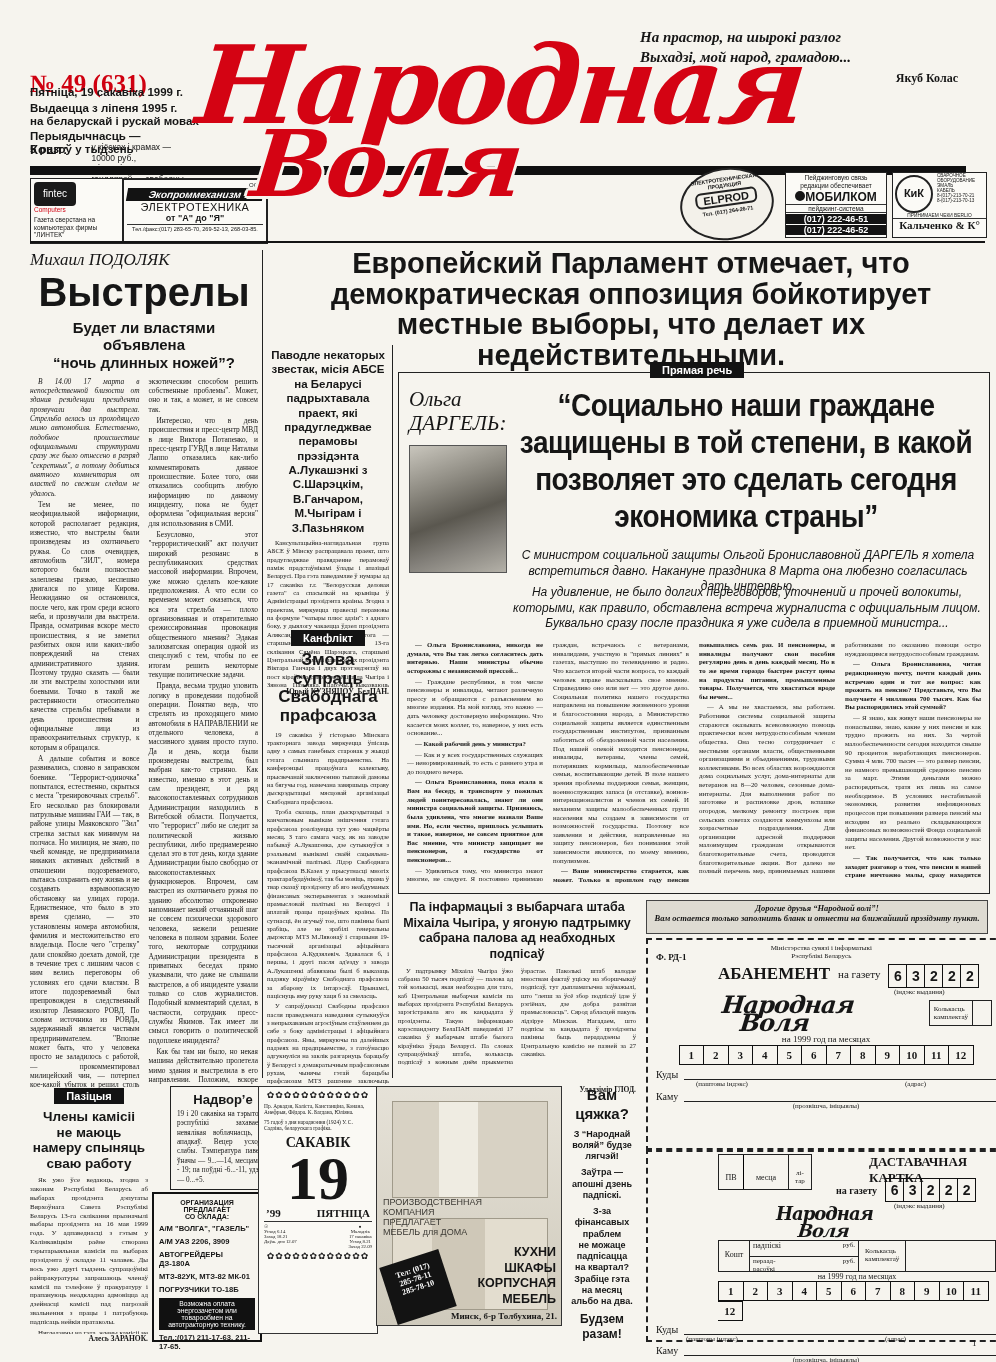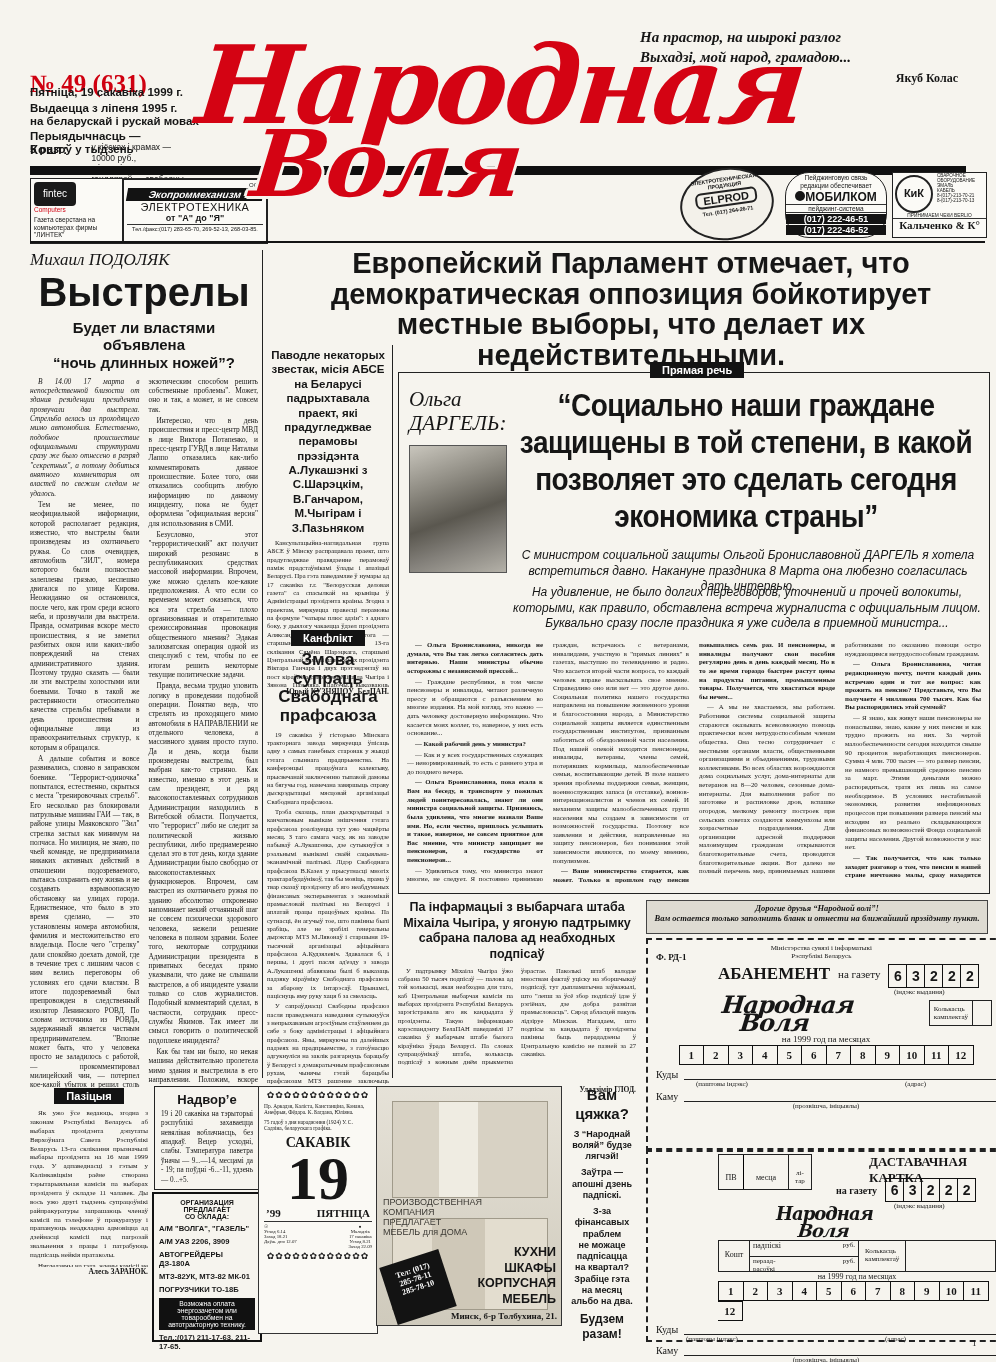--- a/index.html
+++ b/index.html
@@ -135,21 +135,21 @@
     <div style="font-size:9px;"><span class="b">от "А" до "Я"</span></div>
     <div style="font-size:5.6px;border-top:1px solid #333;margin-top:1px;padding-top:1px;">Тел./факс:(017) 283-65-70, 269-52-13, 268-03-85.</div>
   </div>
 
   <div class="abs" style="left:680px;top:168px;width:90px;height:68px;border:2px solid #222;border-radius:50%;background:#f3f1ea;transform:rotate(-8deg);text-align:center;font-family:'Liberation Sans',sans-serif;">
     <div style="font-size:5.4px;font-weight:bold;padding:6px 10px 0;">ЭЛЕКТРОТЕХНИЧЕСКАЯ ПРОДУКЦИЯ</div>
     <div style="display:inline-block;border:2px solid #222;border-radius:6px;padding:0 6px;font-weight:bold;font-size:11px;margin-top:1px;">ELPROD</div>
     <div style="font-size:5.4px;font-weight:bold;margin-top:2px;">Тел. (017) 264-26-71</div>
   </div>
 
-  <div class="abs adbox" style="left:785px;top:172px;width:100px;height:64px;text-align:center;border-radius:24px;">
+  <div class="abs adbox" style="left:785px;top:172px;width:100px;height:64px;text-align:center;">
     <div class="tiny pre" style="padding-top:1px;">Пейджинговую связь
 редакции обеспечивает</div>
     <div style="font-size:12px;font-weight:bold;"><span style="display:inline-block;width:10px;height:10px;background:#161616;border-radius:50%;"></span><span>МОБИЛКОМ</span></div>
     <div class="tiny" style="border-top:1px solid #333;border-bottom:1px solid #333;">пейджинг-система</div>
     <div class="inv b" style="font-size:9px;margin-top:1px;">(017) 222-46-51</div>
     <div class="inv b" style="font-size:9px;margin-top:1px;">(017) 222-46-52</div>
   </div>
 
   <div class="abs adbox" style="left:892px;top:172px;width:93px;height:64px;">
     <div style="display:flex;gap:2px;height:40px;">
@@ -235,28 +235,32 @@
   <div class="abs" style="left:398px;top:900px;width:238px;">
     <div class="chy-hl">Па інфармацыі з выбарчага штаба Міхаіла Чыгіра, у ягоную падтрымку сабрана палова ад неабходных подпісаў</div>
     <div class="bodytxt" style="columns:2;column-gap:8px;height:118px;margin-top:4px;">
         <p>У падтрымку Міхаіла Чыгіра ўжо сабрана 50 тысяч подпісаў — палова ад той колькасці, якая неабходна для таго, каб Цэнтральная выбарчая камісія па выбарах прэзідэнта Рэспублікі Беларусь зарэгістравала яго як кандыдата ў прэзідэнты. Такую інфармацыю карэспандэнту БелаПАН паведамілі 17 сакавіка ў выбарчым штабе былога кіраўніка ўрада Беларусі. Па словах супрацоўнікаў штаба, колькасць подпісаў з кожным днём прыкметна ўзрастае. Паколькі штаб валодае мноствам фактаў уціску на зборшчыкаў подпісаў, тут дыпламатычна заўважылі, што "лепш за ўсё збор подпісаў ідзе ў рэгіёнах, дзе добра развітая прамысловасць". Сярод абласцей пакуль лідзіруе Мінская. Нагадаем, што подпісы за кандыдата ў прэзідэнты павінны быць перададзены ў Цэнтральную камісію не пазней за 27 сакавіка.</p>
       </div>
     <div class="byline">Уладзімір ГЛОД.</div>
   </div>
 
   <div class="abs ctr" style="left:30px;top:1086px;width:118px;">
     <span class="lbl">Пазіцыя</span>
+    <div class="pre" style="font-family:'Liberation Sans',sans-serif;font-weight:bold;font-size:13.5px;line-height:1.15;margin-top:5px;">Члены камісіі
+не маюць
+намеру спыняць
+сваю работу</div>
     <div class="bodytxt" style="font-size:7px;height:158px;margin-top:5px;text-align:justify;">
         <p>Як ужо ўсе ведаюць, згодна з законам Рэспублікі Беларусь аб выбарах прэзідэнта дэпутаты Вярхоўнага Савета Рэспублікі Беларусь 13-га склікання прызначылі выбары прэзідэнта на 16 мая 1999 года. У адпаведнасці з гэтым у Калінкавіцкім раёне створана тэрытарыяльная камісія па выбарах прэзідэнта ў складзе 11 чалавек. Ды вось ужо другі тыдзень супрацоўнікі райпракуратуры запрашаюць членаў камісіі па тэлефоне ў пракуратуру і прапануюць неадкладна адмовіцца ад дзейнасці камісіі пад пагрозай звальнення з працы і патрабуюць падпісаць нейкія пратаколы.</p>
         <p>Нягледзячы на гэта, члены камісіі не маюць намеру спыняць сваю работу.</p>
       </div>
     <div class="byline">Алесь ЗАРАНОК.</div>
   </div>
 
-  <div class="abs nd-box" style="left:154px;top:1086px;width:92px;height:92px;">
+  <div class="abs nd-box" style="left:170px;top:1086px;width:92px;height:92px;">
     <div class="nd-title">Надвор’е</div>
     <div class="just" style="font-size:7.2px;line-height:1.3;margin-top:3px;">19 і 20 сакавіка на тэрыторыі рэспублікі захаваецца невялікая воблачнасць, без ападкаў. Вецер усходні, слабы. Тэмпература паветра ўначы — 9...—14, месцамі да - 19; па поўдні -6...-11, удзень — 0...+5.</div>
   </div>
 
   <div class="abs org-box" style="left:152px;top:1192px;width:96px;height:136px;">
     <div class="pre ctr" style="font-size:7px;font-weight:bold;">ОРГАНИЗАЦИЯ ПРЕДЛАГАЕТ
 СО СКЛАДА:</div>
     <div>
         <div class="org-item">А/М "ВОЛГА", "ГАЗЕЛЬ"</div>
         <div class="org-item">А/М УАЗ 2206, 3909</div>

